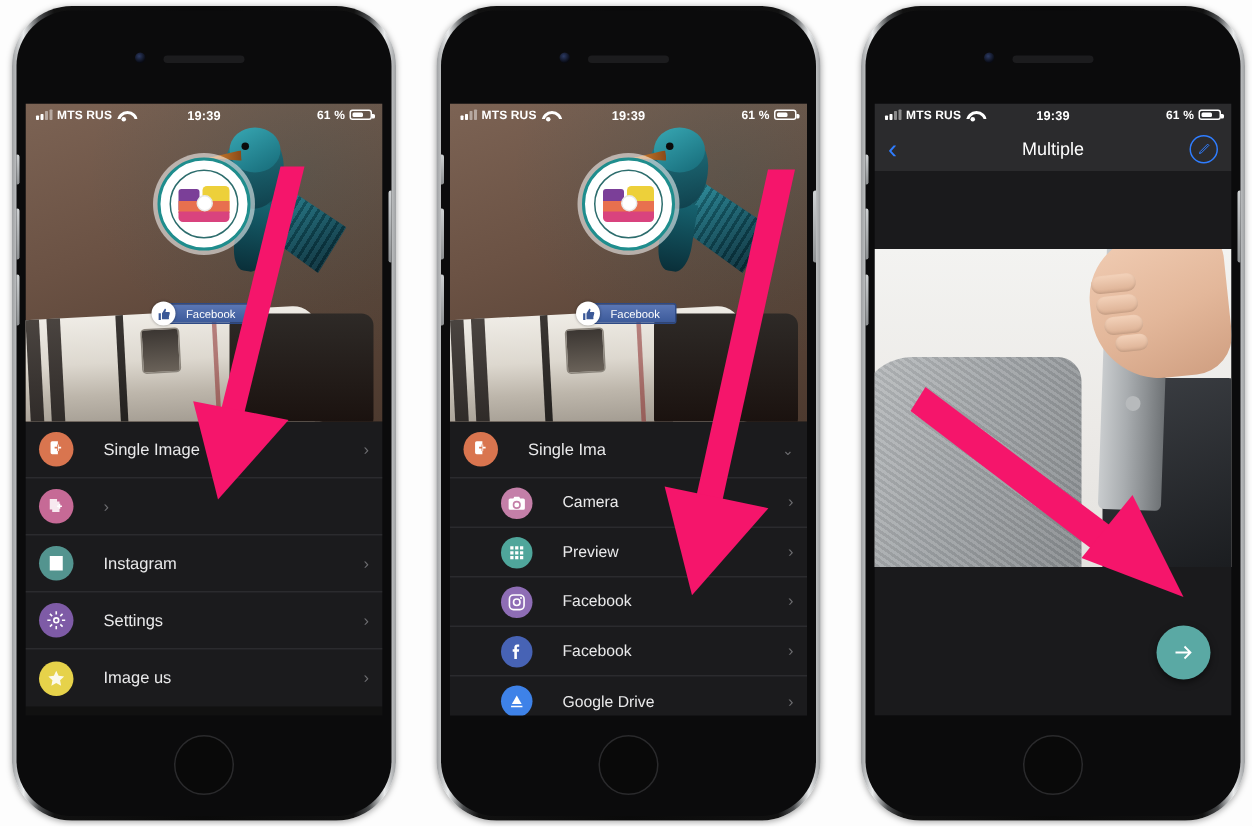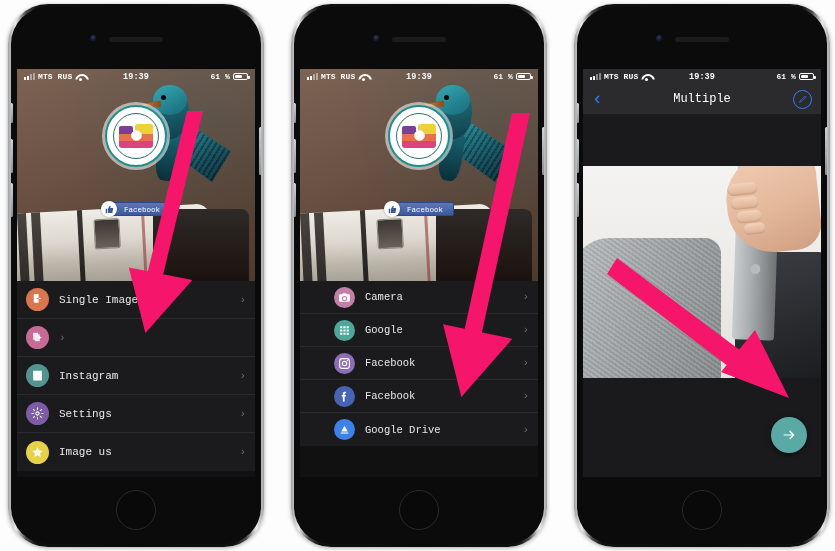--- a/index.html
+++ b/index.html
@@ -20,21 +20,20 @@
     background: linear-gradient(90deg,#9fa1a3 0%,#e9ebec 3%,#4a4c4e 7%,#111 11%,#0a0a0a 50%,#111 89%,#4a4c4e 93%,#e9ebec 97%,#9fa1a3 100%);
     box-shadow: 0 1px 4px rgba(0,0,0,.35);
     padding: 3px;
   }
   .phone-inner {
     width: 100%; height: 100%;
     border-radius: 37px;
     background: #0b0b0c;
     position: relative;
     overflow: hidden;
-    font-family: Liberation Mono, monospace;
   }
   .p1 { left: 8px; }
   .p2 { left: 291px; }
   .p3 { left: 574px; }
 
   
   .btn-side {
     position: absolute; width: 3px; border-radius: 2px;
     background: linear-gradient(180deg,#cfd2d4,#8d9092);
     left: -1px;
@@ -197,21 +196,21 @@
   .fb-pill {
     margin-left:-6px; padding: 0 10px 0 12px; height: 14px; line-height:14px;
     background: linear-gradient(180deg,#5b77b5,#3c5a9a);
     color:#fff; font-size:7.5px; border-radius:2px; border:1px solid #2e4a85;
     max-width: 62px; overflow:hidden; white-space:nowrap;
   }
 
   
   .menu { background:#1b1b1d; }
   .row {
-    display:flex; align-items:center; gap:10px;
+    display:flex; align-items:center; gap:20px;
     height: 38px; padding: 0 9px;
     border-bottom: 1px solid #2b2b2e;
     color:#e9e9ea; font-size:11px;
   }
   .row.sub { padding-left: 34px; height: 33px; font-size:10.5px; }
   .ic {
     width:23px; height:23px; border-radius:50%;
     display:flex; align-items:center; justify-content:center; flex:0 0 auto;
   }
   .row.sub .ic { width:21px; height:21px; }
@@ -500,38 +499,47 @@
             <span class="fb-thumb">
               <svg viewBox="0 0 24 24">
                   <path d="M2 10h4v12H2zM8 10l5-8c1.6 0 2.5 1.2 2 3l-1 3h6c1.3 0 2.2 1.2 1.9 2.4l-1.8 7C20.9 20.4 20 21 19 21H8z"></path>
                 </svg>
             </span>
             <span class="fb-pill">Facebook</span>
           </div>
         </div>
 
         <div class="menu">
+          <div class="row">
+            <span class="ic" style="background:#D9754F">
+              <svg viewBox="0 0 24 24">
+                  <path d="M14 2H7a2 2 0 0 0-2 2v12a2 2 0 0 0 2 2h7V2zm1 7h3v2h-3v3h-2v-3h-3v-2h3V6h2v3z"></path>
+                </svg>
+            </span>
+            <span class="lbl">Single Ima</span>
+            <span class="chev down">⌄</span>
+          </div>
 
           <div class="row sub">
             <span class="ic" style="background:#C47FA8">
               <svg viewBox="0 0 24 24">
                   <path d="M9 4l-1.2 2H4a2 2 0 0 0-2 2v10a2 2 0 0 0 2 2h16a2 2 0 0 0 2-2V8a2 2 0 0 0-2-2h-3.8L15 4H9zm3 5a5 5 0 1 1 0 10 5 5 0 0 1 0-10zm0 2a3 3 0 1 0 0 6 3 3 0 0 0 0-6z"></path>
                 </svg>
             </span>
             <span class="lbl">Camera</span>
             <span class="chev">›</span>
           </div>
 
           <div class="row sub">
             <span class="ic" style="background:#4FA69B">
               <svg viewBox="0 0 24 24">
                   <path d="M4 4h4v4H4zm6 0h4v4h-4zm6 0h4v4h-4zM4 10h4v4H4zm6 0h4v4h-4zm6 0h4v4h-4zM4 16h4v4H4zm6 0h4v4h-4zm6 0h4v4h-4z"></path>
                 </svg>
             </span>
-            <span class="lbl">Google</span>
+            <span class="lbl">Preview</span>
             <span class="chev">›</span>
           </div>
 
           <div class="row sub">
             <span class="ic" style="background:#8E6DB5">
               <svg viewBox="0 0 24 24" style="fill:none;stroke:#fff;stroke-width:2">
                   <rect x="3" y="3" width="18" height="18" rx="5"></rect>
                   <circle cx="12" cy="12" r="4"></circle>
                   <circle cx="17.2" cy="6.8" r="1.2" style="fill:#fff;stroke:none"></circle>
                 </svg>

